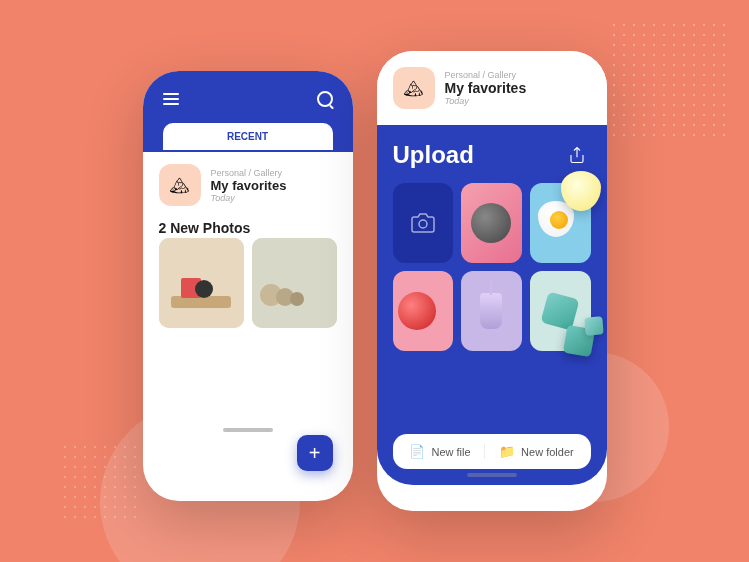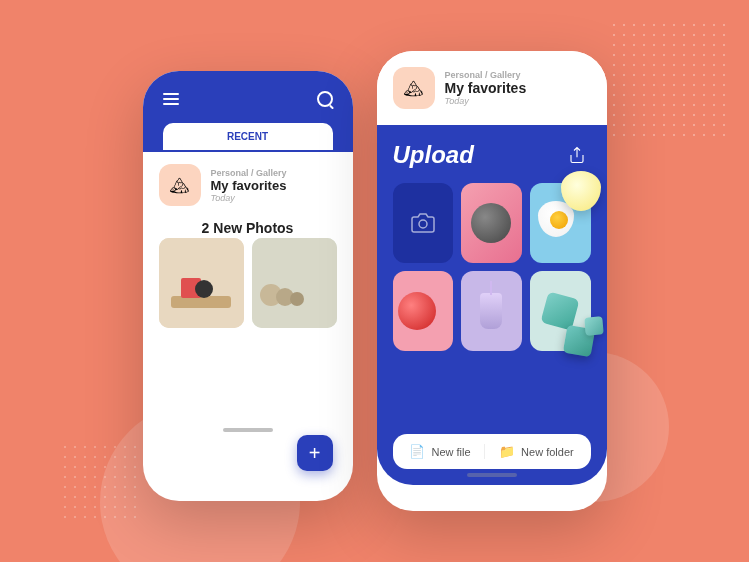--- a/index.html
+++ b/index.html
@@ -190,41 +190,39 @@
       font-size: 16px;
     }
 
     .file-meta {
       flex: 1;
     }
 
     .file-path {
       font-size: 9px;
       color: #aaa;
-      font-weight: bold;
     }
 
     .file-name {
       font-size: 13px;
       font-weight: 700;
       color: #222;
     }
 
     .file-date {
       font-size: 9px;
       color: #aaa;
       font-style: italic;
     }
 
     .section-title {
       font-size: 14px;
       font-weight: 700;
       color: #222;
       margin-bottom: 2px;
-      text-align: center;
     }
 
     .section-sub {
       font-size: 9px;
       color: #aaa;
       margin-bottom: 10px;
     }
 
     .photos-grid {
       display: flex;
@@ -399,21 +397,20 @@
       height: calc(100% - 100px);
       border-radius: 0 0 36px 36px;
       position: relative;
     }
 
     .upload-header-row {
       display: flex;
       justify-content: space-between;
       align-items: center;
       margin-bottom: 14px;
-      font-style: italic;
     }
 
     .upload-title {
       color: white;
       font-size: 24px;
       font-weight: 700;
     }
 
     .upload-share-icon {
       width: 28px;

